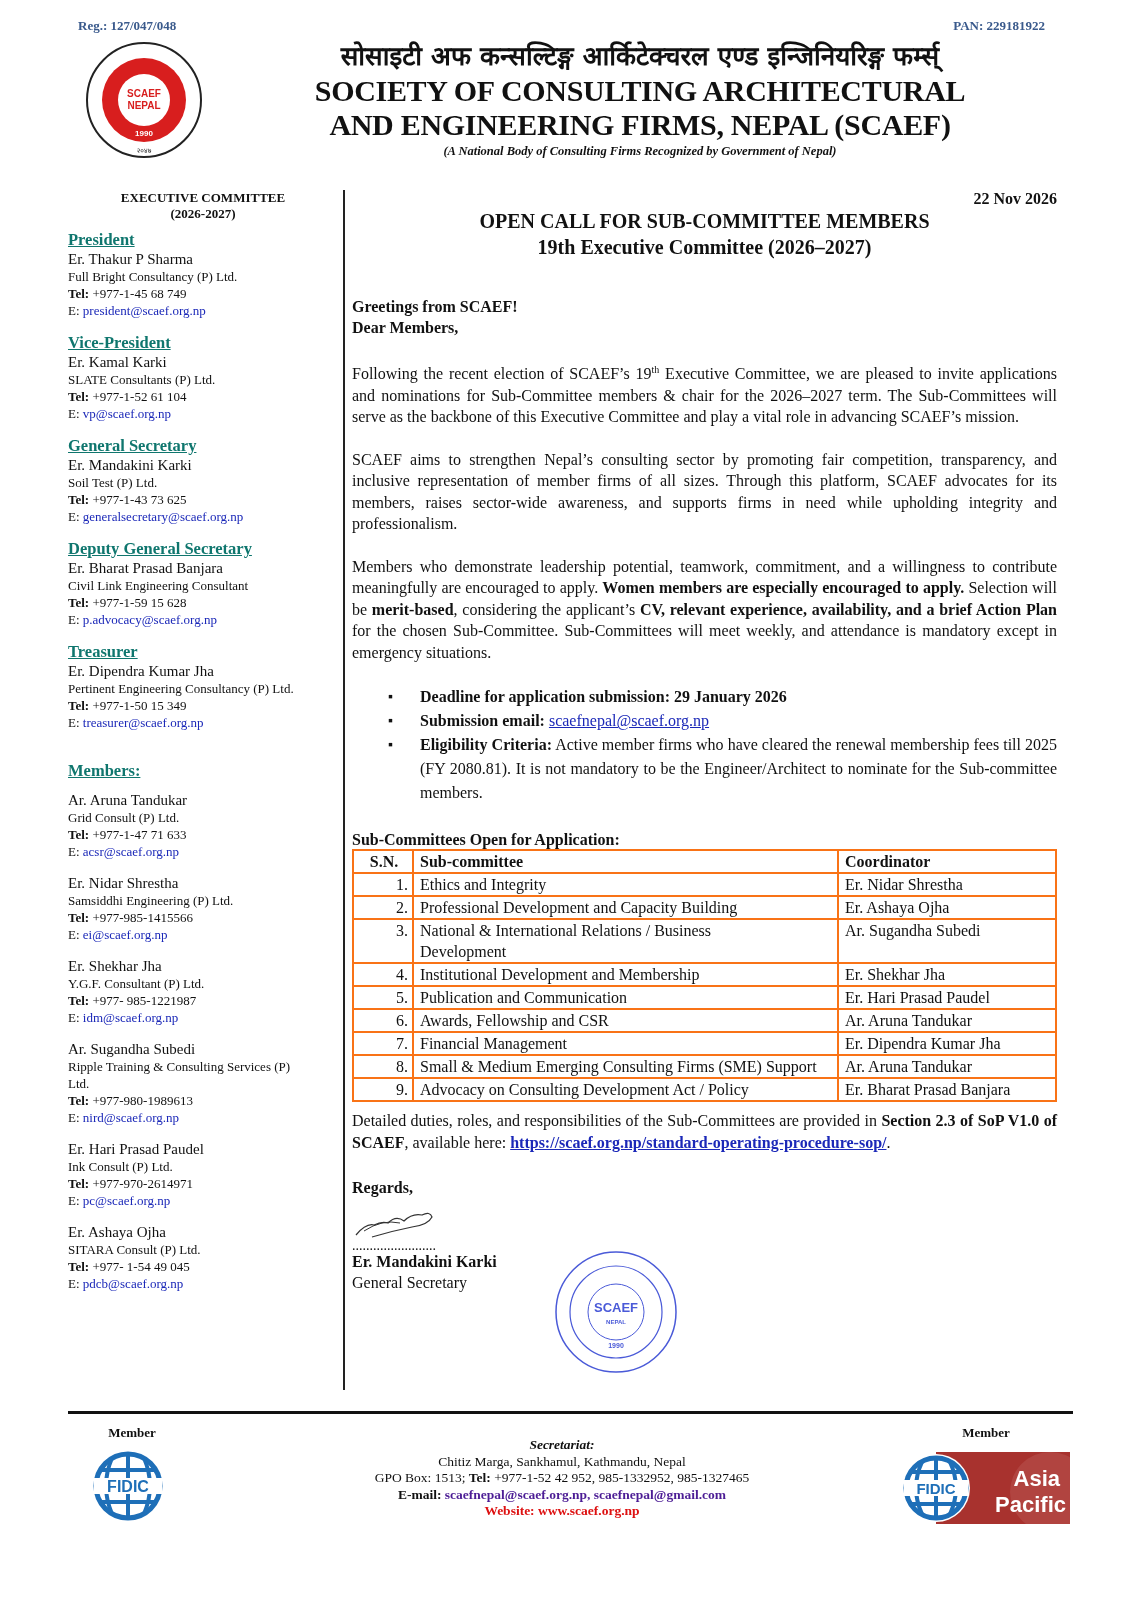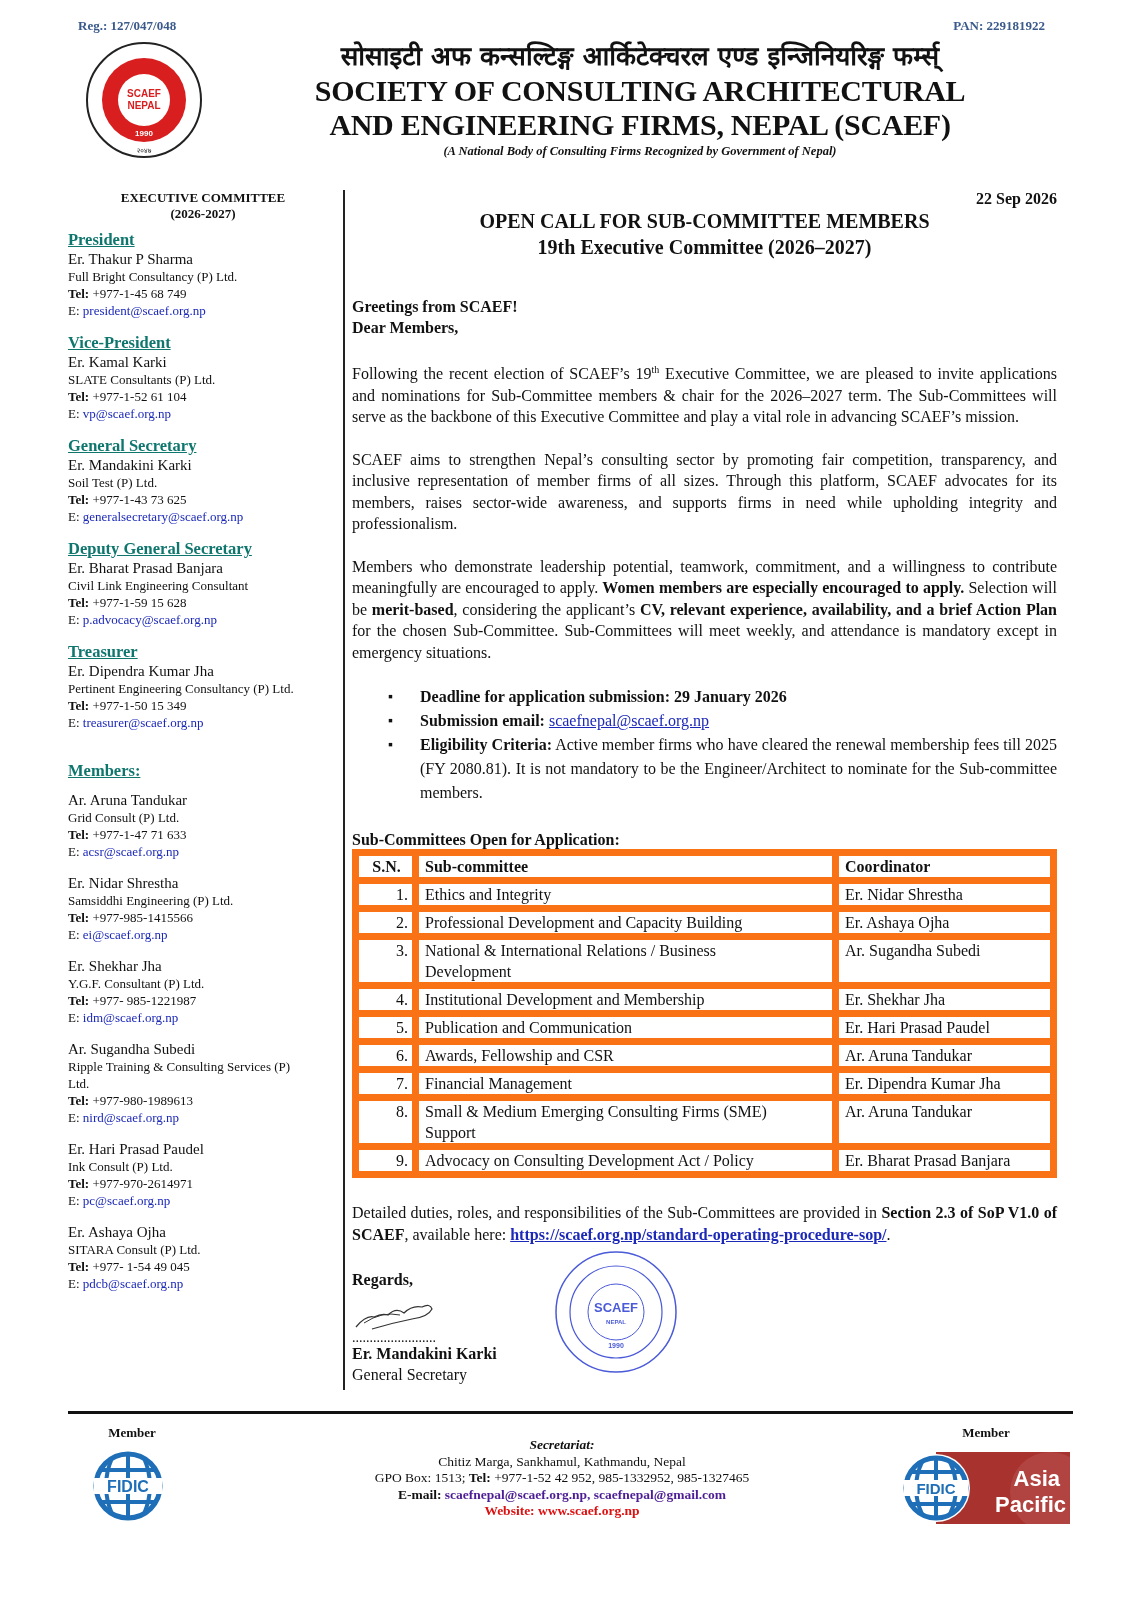--- a/index.html
+++ b/index.html
@@ -28,21 +28,21 @@
   .title1 { text-align: center; font-size: 20px; font-weight: bold; line-height: 26px; }
   .salute { font-size: 16px; font-weight: bold; line-height: 21px; margin-top: 24px; }
   .para { font-size: 16px; line-height: 21.5px; text-align: justify; margin-top: 21px; }
   .para b { font-weight: bold; }
   ul.bul { list-style: none; margin-top: 22px; margin-left: 36px; }
   ul.bul li { position: relative; padding-left: 32px; font-size: 16px; line-height: 24px; text-align: justify; }
   ul.bul li::before { content: "\25AA"; position: absolute; left: 0; top: 0; font-size: 14px; }
   .link { color: #1b28b8; text-decoration: underline; }
   .sc-title { font-size: 16px; font-weight: bold; margin-top: 26px; line-height: 18px; }
   table { border-collapse: collapse; width: 705px; font-size: 16px; }
-  td, th { border: 7px solid #f97316; padding: 0 6px; line-height: 21px; vertical-align: top; text-align: left; }
+  td, th { border: 2px solid #f97316; padding: 0 6px; line-height: 21px; vertical-align: top; text-align: left; }
   th { font-weight: bold; }
   td.sn, th.sn { text-align: right; width: 60px; padding-right: 4px; }
   th.sn { text-align: center; }
   td.coord, th.coord { width: 218px; }
   .regards { font-size: 16px; font-weight: bold; margin-top: 26px; }
   .sig { margin-top: 6px; height: 38px; }
   .dots { font-size: 14px; line-height: 10px; }
   .signame { font-size: 16px; font-weight: bold; line-height: 22px; }
   .sigrole { font-size: 16px; line-height: 20px; }
   .stamp { left: 552px; top: 1248px; width: 128px; height: 128px; }
@@ -161,21 +161,21 @@
   </div>
   <div class="member-block">
     <div class="pname">Er. Ashaya Ojha</div>
     <div class="firm">SITARA Consult (P) Ltd.</div>
     <div class="tel"><b>Tel:</b> <span>+977- 1-54 49 045</span></div>
     <div class="em"><span>E:</span> <a class="mail">pdcb@scaef.org.np</a></div>
   </div>
 </div>
 
 <div class="abs main">
-  <div class="date">22 Sep 2026</div>
+  <div class="date">22 Nov 2026</div>
   <div class="title1">OPEN CALL FOR SUB-COMMITTEE MEMBERS</div>
   <div class="title1">19th Executive Committee (2026–2027)</div>
 
   <div class="salute" style="margin-top:36px">
     <div>Greetings from SCAEF!</div>
     <div>Dear Members,</div>
   </div>
 
   <p class="para"><span>Following the recent election of SCAEF’s 19</span><sup style="font-size:10px">th</sup><span> Executive Committee, we are pleased to invite applications and nominations for Sub-Committee members &amp; chair for the 2026–2027 term. The Sub-Committees will serve as the backbone of this Executive Committee and play a vital role in advancing SCAEF’s mission.</span></p>
 
@@ -240,21 +240,21 @@
           <td class="coord">Ar. Aruna Tandukar</td>
         </tr>
       <tr>
           <td class="sn">9.</td>
           <td>Advocacy on Consulting Development Act / Policy</td>
           <td class="coord">Er. Bharat Prasad Banjara</td>
         </tr>
     </tbody>
   </table>
 
-  <p class="para" style="margin-top:24px"><span>Detailed duties, roles, and responsibilities of the Sub-Committees are provided in </span><b>Section 2.3 of SoP V1.0 of SCAEF</b><span>, available here: </span><a class="link" style="font-weight:bold">https://scaef.org.np/standard-operating-procedure-sop/</a><span>.</span></p>
+  <p class="para" style="margin-top:8px"><span>Detailed duties, roles, and responsibilities of the Sub-Committees are provided in </span><b>Section 2.3 of SoP V1.0 of SCAEF</b><span>, available here: </span><a class="link" style="font-weight:bold">https://scaef.org.np/standard-operating-procedure-sop/</a><span>.</span></p>
 
   <div class="regards">Regards,</div>
   <div class="sig">
     <svg width="90" height="38" viewBox="0 0 90 38">
       <path d="M4 32 Q14 20 22 22 Q30 18 36 20 Q44 12 52 18 Q60 10 70 12 Q78 8 80 14 Q76 22 60 24 Q40 28 20 34" fill="none" stroke="#333" stroke-width="1.2"></path>
       <path d="M12 28 Q30 16 48 20" fill="none" stroke="#333" stroke-width="1"></path>
     </svg>
   </div>
   <div class="dots">........................</div>
   <div class="signame">Er. Mandakini Karki</div>

